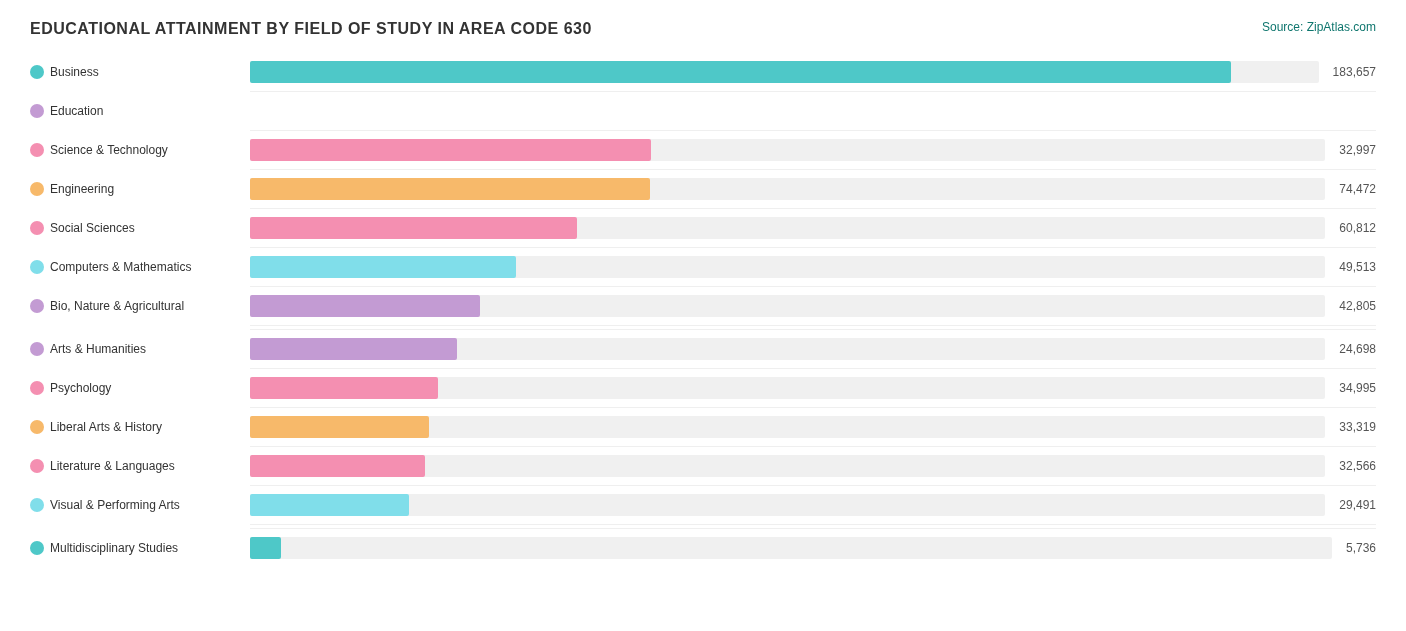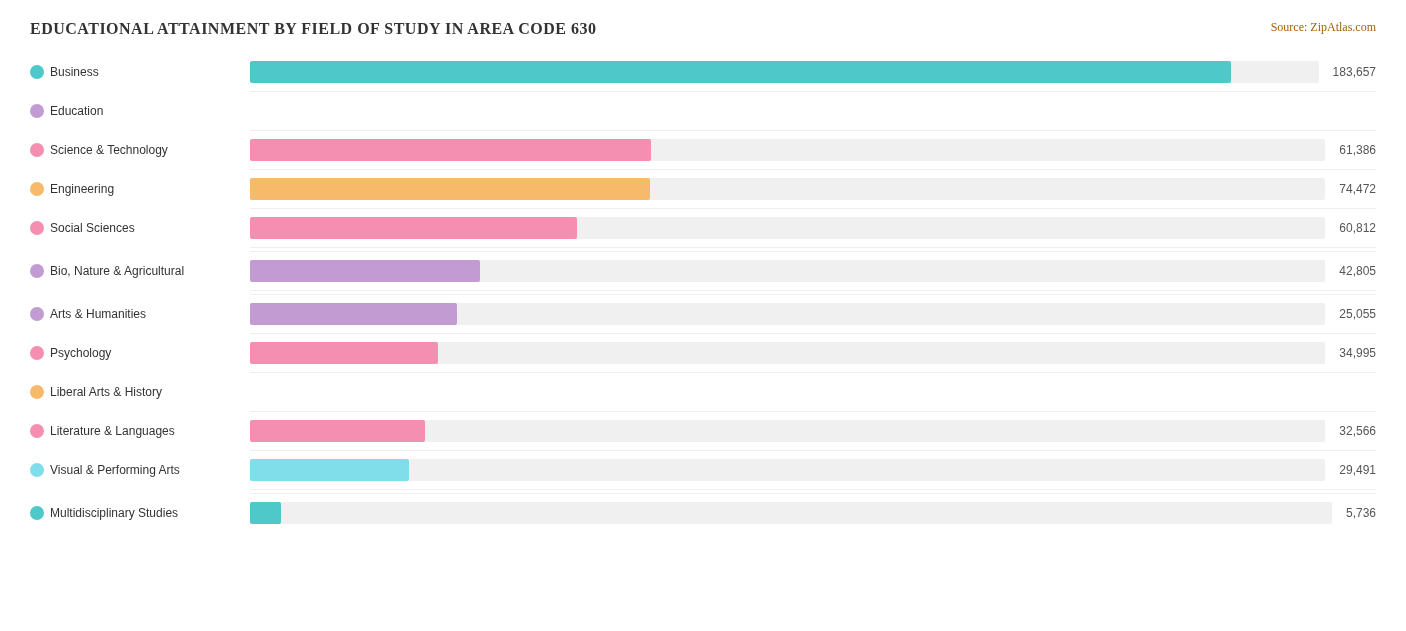--- a/index.html
+++ b/index.html
@@ -8,32 +8,31 @@
       background: #fff;
       width: 1406px;
       min-height: 631px;
       padding: 20px 30px;
     }
     .header-row {
       display: flex;
       justify-content: space-between;
       align-items: flex-start;
       margin-bottom: 18px;
-      font-family: Liberation Serif, serif;
     }
     .chart-title {
       font-size: 16px;
       font-weight: bold;
       color: #333;
       letter-spacing: 0.5px;
       text-transform: uppercase;
     }
     .source-text {
       font-size: 12px;
-      color: #a16207;
+      color: #0f766e;
     }
     .chart-area {
       width: 100%;
     }
     .bar-row {
       display: flex;
       align-items: center;
       margin-bottom: 3px;
       min-height: 32px;
     }
@@ -137,21 +136,21 @@
       <div class="bar-row">
       <div class="label-cell">
         <div class="dot" style="background:#f48fb1;"></div>
         <span class="label-text">Science &amp; Technology</span>
       </div>
       <div class="bar-cell">
         <div class="bar-wrapper">
           <div class="bar-bg"></div>
           <div class="bar-fill" style="width:37.3285%; background:#f48fb1;"></div>
         </div>
-        <span class="bar-value">61,386</span>
+        <span class="bar-value">32,997</span>
       </div>
     </div>
       <div class="row-separator"></div>
       <div class="bar-row">
       <div class="label-cell">
         <div class="dot" style="background:#f7b96a;"></div>
         <span class="label-text">Engineering</span>
       </div>
       <div class="bar-cell">
         <div class="bar-wrapper">
@@ -169,20 +168,33 @@
       </div>
       <div class="bar-cell">
         <div class="bar-wrapper">
           <div class="bar-bg"></div>
           <div class="bar-fill" style="width:30.406%; background:#f48fb1;"></div>
         </div>
         <span class="bar-value">60,812</span>
       </div>
     </div>
       <div class="row-separator"></div>
+      <div class="bar-row">
+      <div class="label-cell">
+        <div class="dot" style="background:#80deea;"></div>
+        <span class="label-text">Computers &amp; Mathematics</span>
+      </div>
+      <div class="bar-cell">
+        <div class="bar-wrapper">
+          <div class="bar-bg"></div>
+          <div class="bar-fill" style="width:24.7565%; background:#80deea;"></div>
+        </div>
+        <span class="bar-value">49,513</span>
+      </div>
+    </div>
       <div class="row-separator"></div>
       <div class="bar-row">
       <div class="label-cell">
         <div class="dot" style="background:#c39bd3;"></div>
         <span class="label-text">Bio, Nature &amp; Agricultural</span>
       </div>
       <div class="bar-cell">
         <div class="bar-wrapper">
           <div class="bar-bg"></div>
           <div class="bar-fill" style="width:21.4025%; background:#c39bd3;"></div>
@@ -195,21 +207,21 @@
       <div class="bar-row">
       <div class="label-cell">
         <div class="dot" style="background:#c39bd3;"></div>
         <span class="label-text">Arts &amp; Humanities</span>
       </div>
       <div class="bar-cell">
         <div class="bar-wrapper">
           <div class="bar-bg"></div>
           <div class="bar-fill" style="width:19.216%; background:#c39bd3;"></div>
         </div>
-        <span class="bar-value">25,055</span>
+        <span class="bar-value">24,698</span>
       </div>
     </div>
       <div class="row-separator"></div>
       <div class="bar-row">
       <div class="label-cell">
         <div class="dot" style="background:#f48fb1;"></div>
         <span class="label-text">Psychology</span>
       </div>
       <div class="bar-cell">
         <div class="bar-wrapper">
@@ -218,20 +230,27 @@
         </div>
         <span class="bar-value">34,995</span>
       </div>
     </div>
       <div class="row-separator"></div>
       <div class="bar-row">
       <div class="label-cell">
         <div class="dot" style="background:#f7b96a;"></div>
         <span class="label-text">Liberal Arts &amp; History</span>
       </div>
+      <div class="bar-cell">
+        <div class="bar-wrapper">
+          <div class="bar-bg"></div>
+          <div class="bar-fill" style="width:16.659499999999998%; background:#f7b96a;"></div>
+        </div>
+        <span class="bar-value">33,319</span>
+      </div>
     </div>
       <div class="row-separator"></div>
       <div class="bar-row">
       <div class="label-cell">
         <div class="dot" style="background:#f48fb1;"></div>
         <span class="label-text">Literature &amp; Languages</span>
       </div>
       <div class="bar-cell">
         <div class="bar-wrapper">
           <div class="bar-bg"></div>

